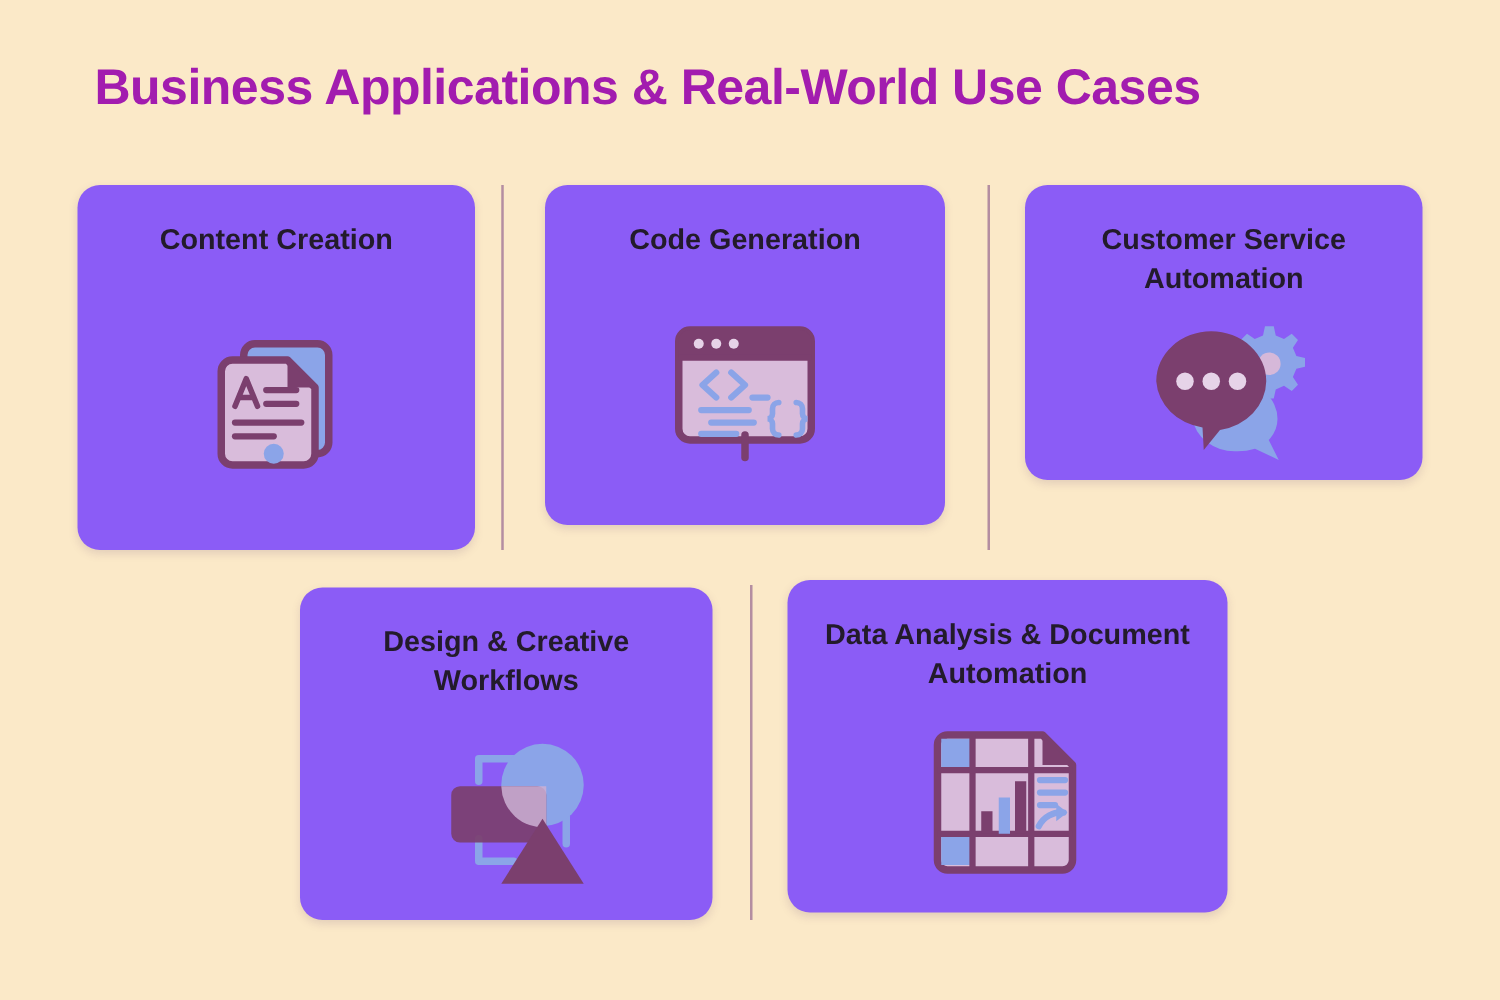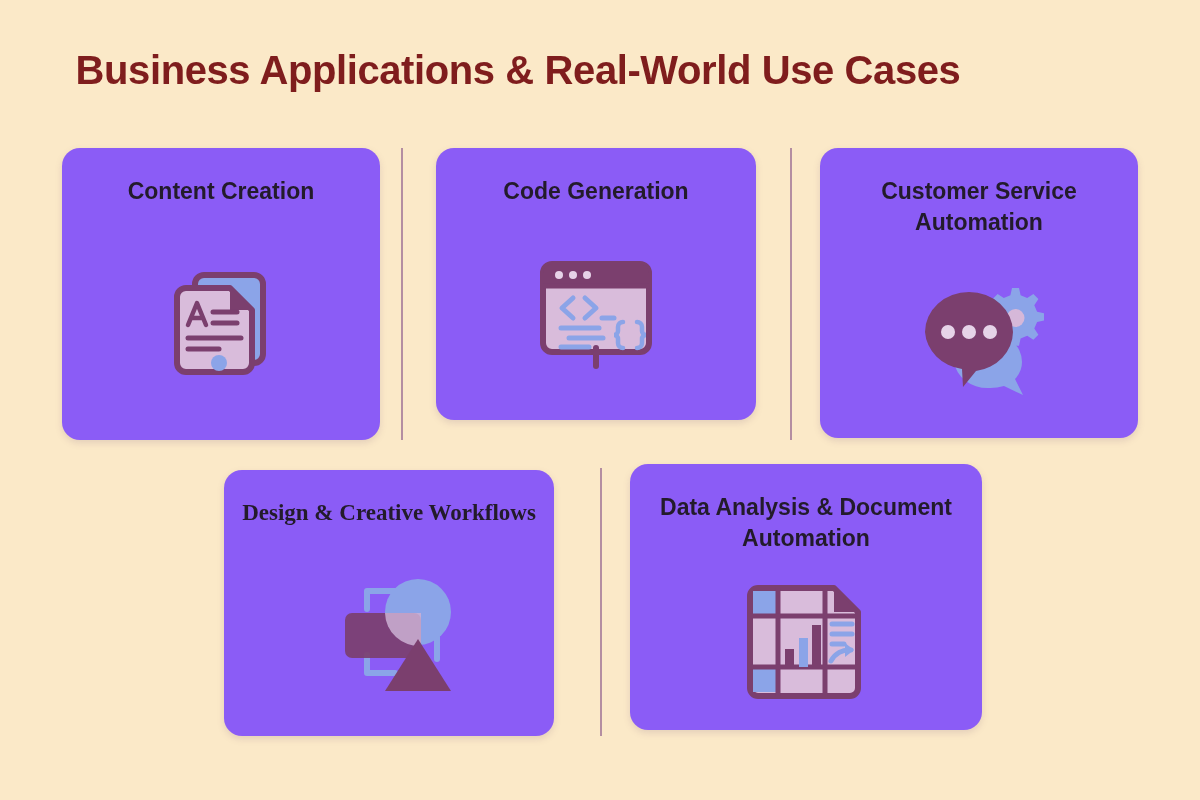--- a/index.html
+++ b/index.html
@@ -8,21 +8,21 @@
     background:#fbe9c8;
     font-family:"Liberation Sans", sans-serif;
     overflow:hidden;
   }
   .stage { position:relative; width:1200px; height:800px; }
 
   .page-title {
     position:absolute; top:48px; left:0; width:1036px;
     text-align:center;
     font-size:40px; font-weight:bold; letter-spacing:-0.4px;
-    color:#7f1d1d;
+    color:#a21caf;
   }
 
   .card {
     position:absolute;
     background:#8b5cf6;
     border-radius:18px;
     box-shadow:0 3px 7px rgba(120,90,120,0.18);
     display:flex; flex-direction:column; align-items:center;
   }
   .card-title {
@@ -34,22 +34,22 @@
   }
   .card-icon {
     flex:1;
     display:flex; align-items:center; justify-content:center;
     width:100%;
   }
 
   
   #card-0 { left:62px;  top:148px; width:318px; height:292px; }
   #card-1 { left:436px; top:148px; width:320px; height:272px; }
-  #card-2 { left:820px; top:148px; width:318px; height:290px; }
-  #card-3 { left:224px; top:470px; width:330px; height:266px;font-family:Liberation Serif, serif; }
+  #card-2 { left:820px; top:148px; width:318px; height:236px; }
+  #card-3 { left:240px; top:470px; width:330px; height:266px; }
   #card-4 { left:630px; top:464px; width:352px; height:266px; }
 
   .divider {
     position:absolute;
     width:2px;
     background:#9c6f94;
     opacity:0.75;
   }
   #div-0 { left:401px; top:148px;  height:292px; }
   #div-1 { left:790px; top:148px;  height:292px; }

